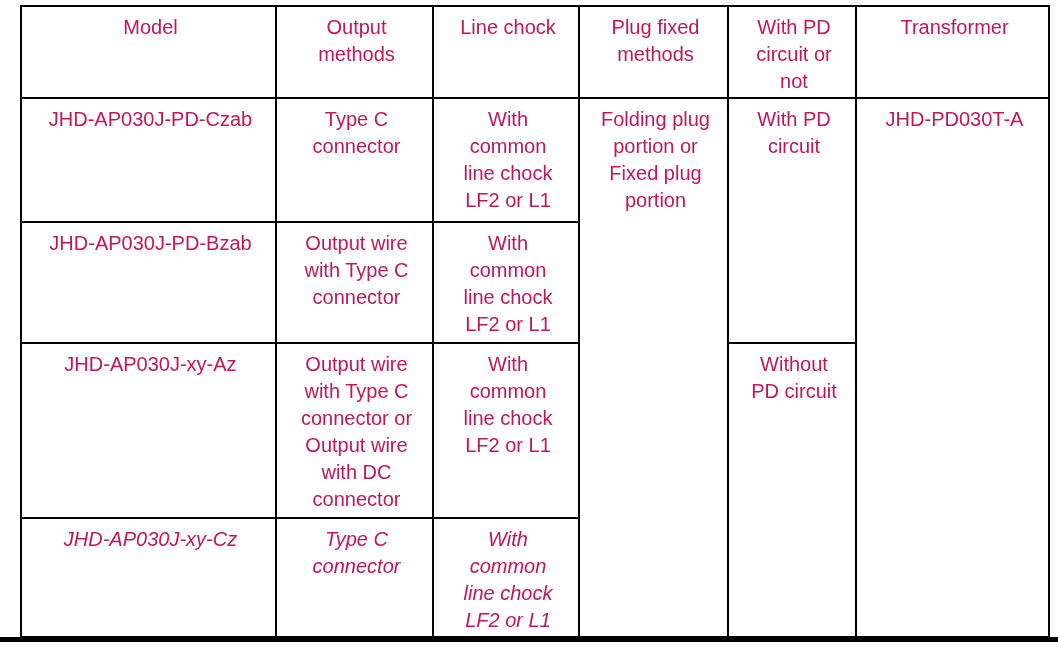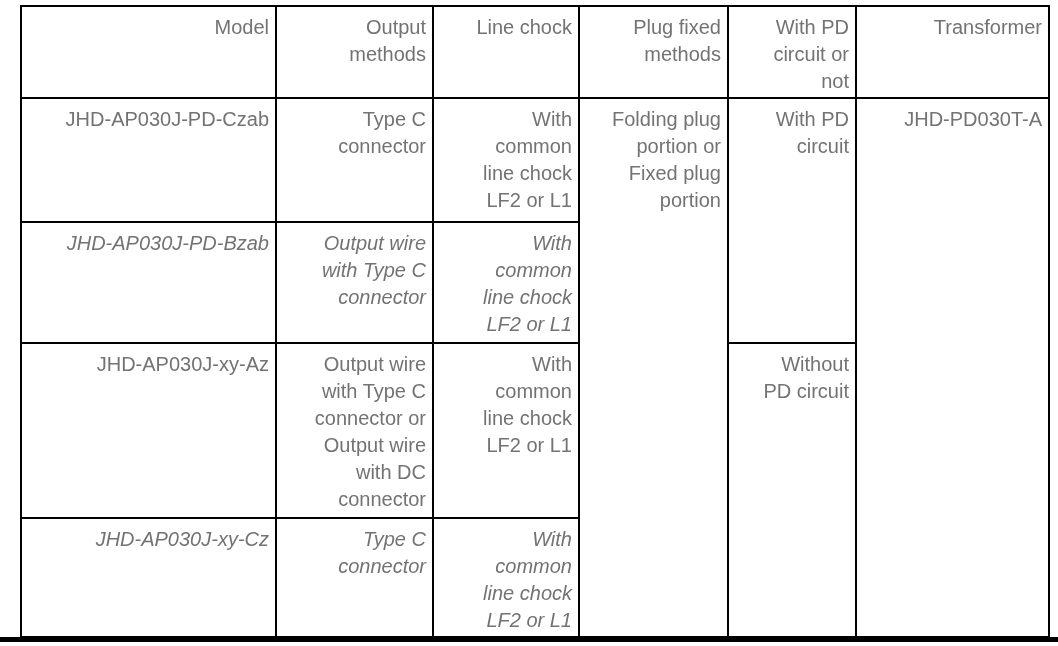--- a/index.html
+++ b/index.html
@@ -19,26 +19,26 @@
     left: 20px;
     top: 5px;
     border-collapse: collapse;
     table-layout: fixed;
     width: 1028px;
   }
   table.doc-table th,
   table.doc-table td {
     border: 2px solid #000000;
     vertical-align: top;
-    text-align: right;
+    text-align: center;
     padding: 7px 6px 2px 10px;
     font-size: 20px;
     line-height: 27px;
     font-weight: normal;
-    color: #737373;
+    color: #be185d;
     white-space: pre-line;
     overflow: hidden;
   }
   .page-bottom-rule {
     position: absolute;
     left: 0;
     top: 637px;
     width: 1058px;
     height: 5px;
     background: #000000;
@@ -78,21 +78,21 @@
 line chock
 LF2 or L1</td>
       <td rowspan="4">Folding plug
 portion or
 Fixed plug
 portion</td>
       <td rowspan="2">With PD
 circuit</td>
       <td rowspan="4">JHD-PD030T-A</td>
     </tr>
-    <tr style="height:121px;font-style:italic;">
+    <tr style="height:121px;">
       <td>JHD-AP030J-PD-Bzab</td>
       <td>Output wire
 with Type C
 connector</td>
       <td>With
 common
 line chock
 LF2 or L1</td>
     </tr>
     <tr style="height:175px;">

